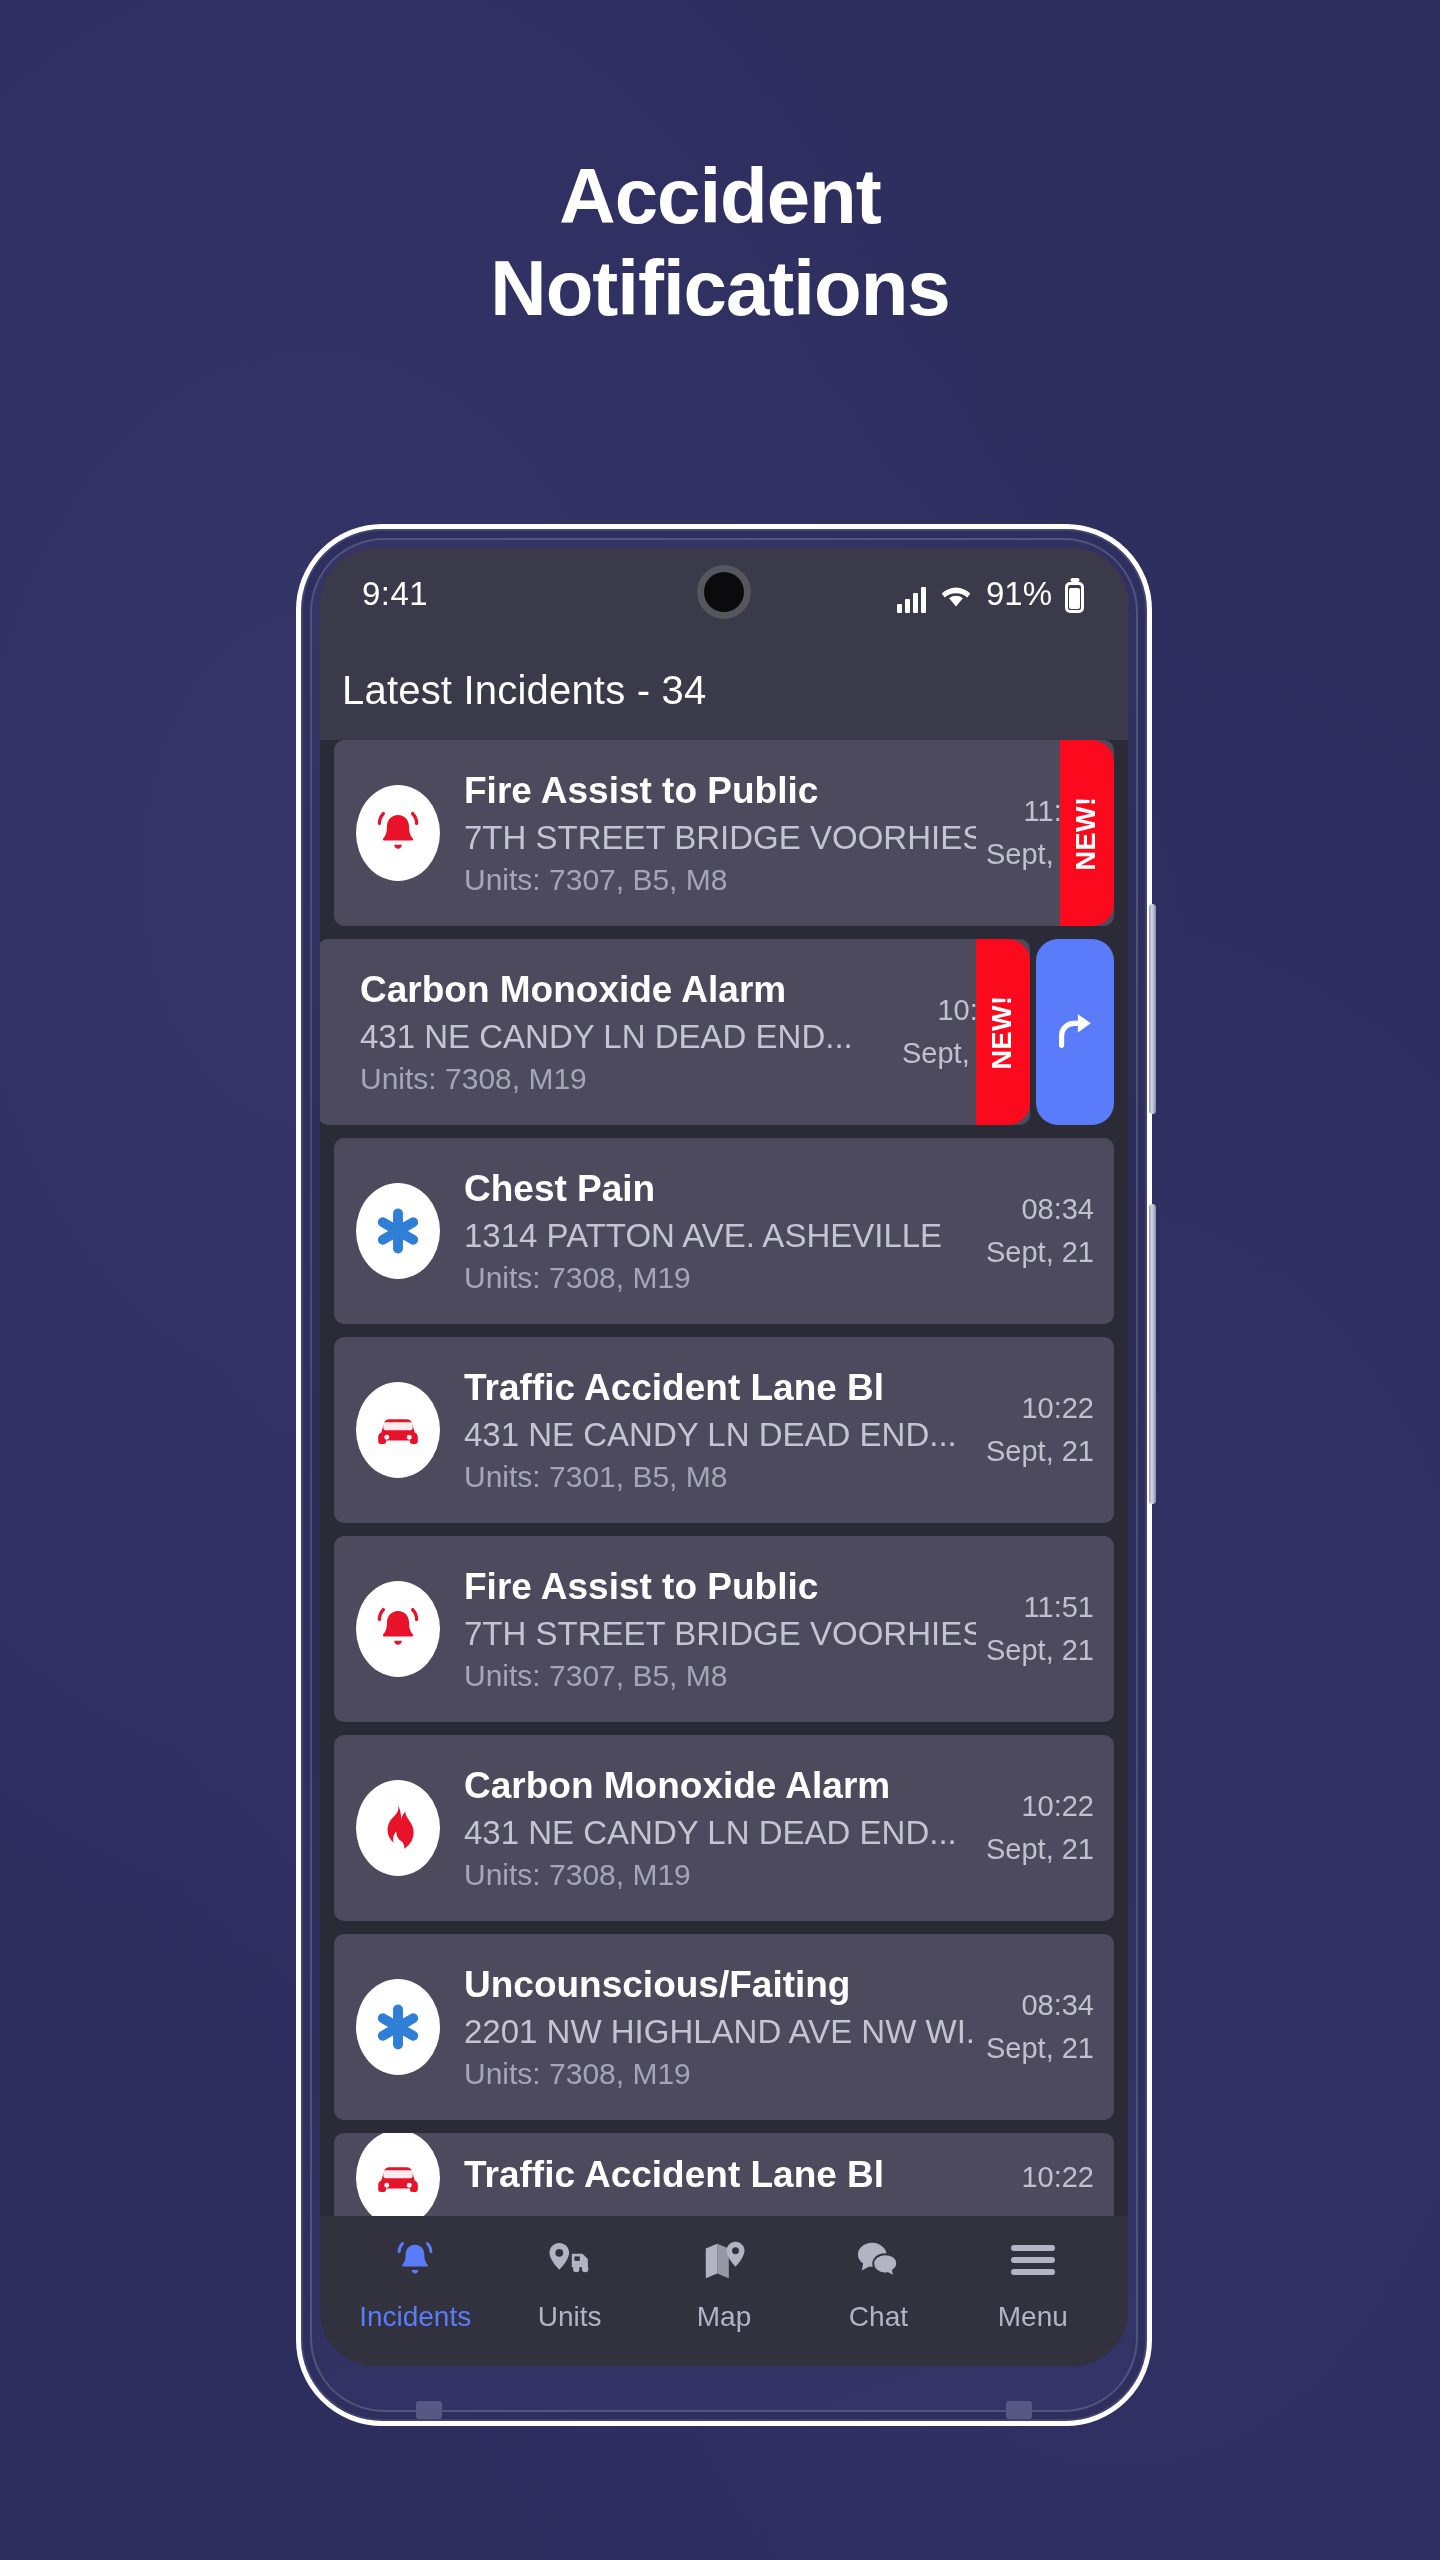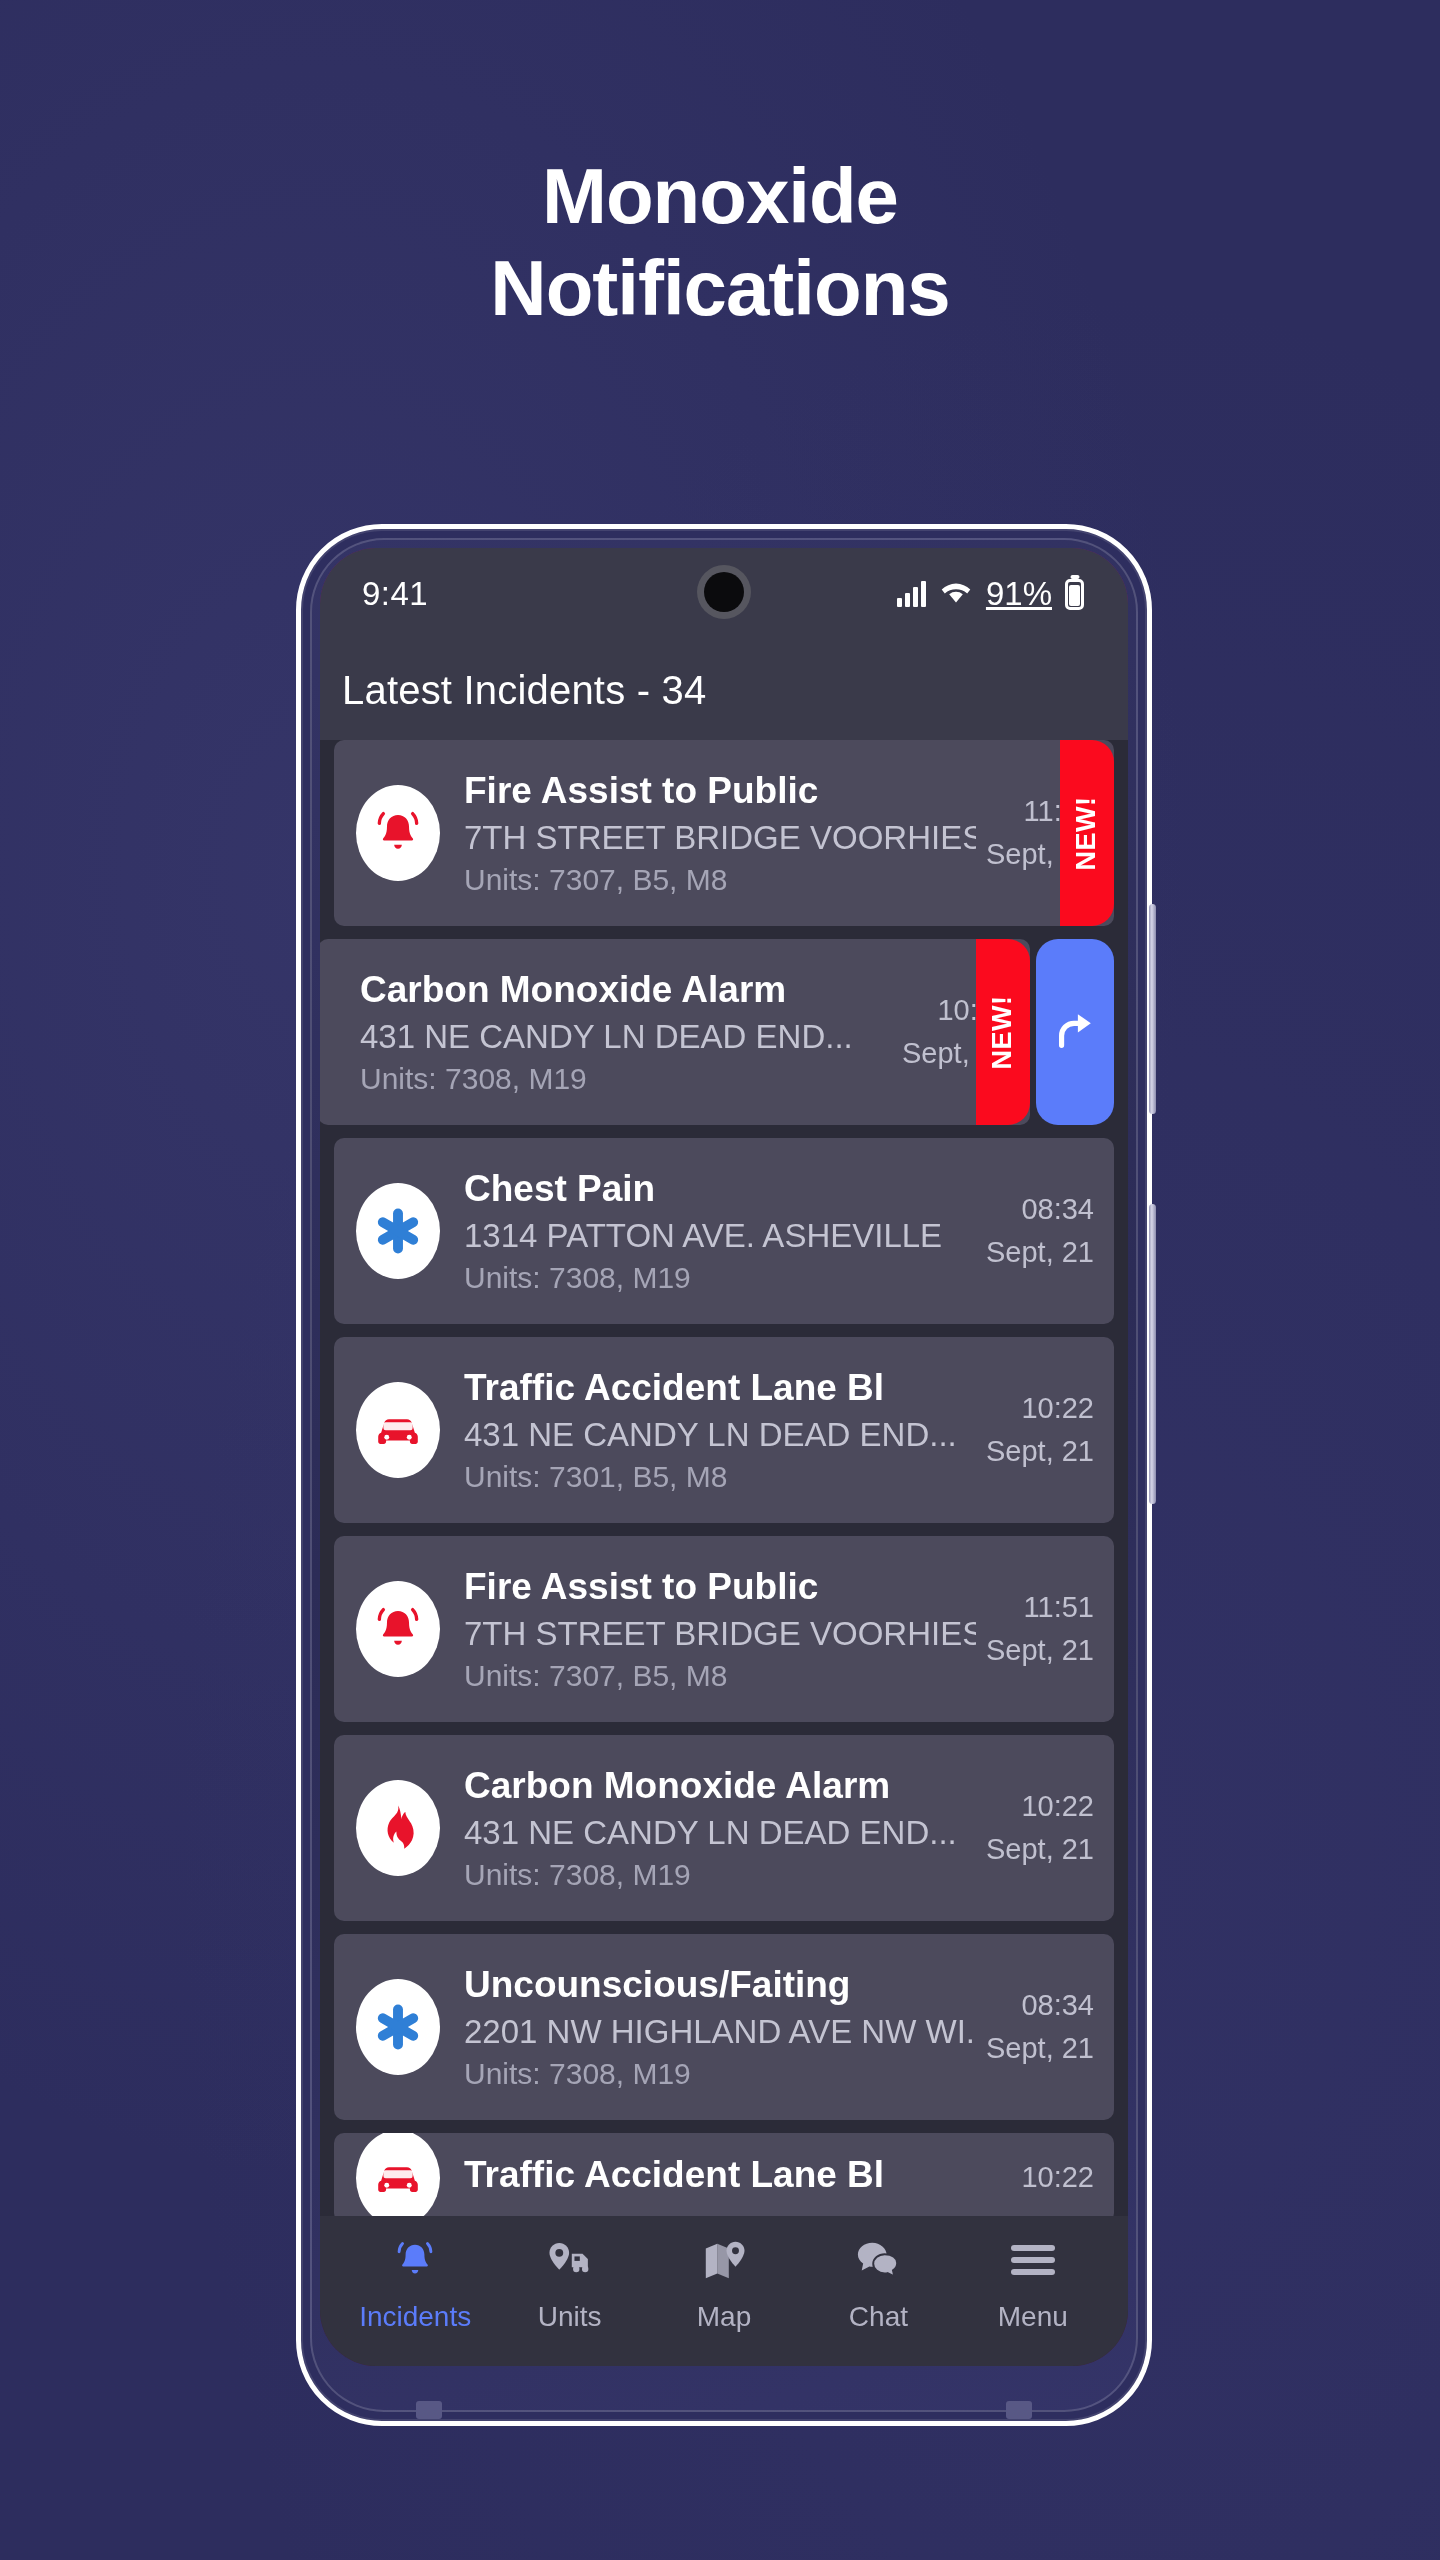--- a/index.html
+++ b/index.html
@@ -70,21 +70,21 @@
   
   .status-bar{
     height:92px;
     display:flex; align-items:center; justify-content:space-between;
     padding:0 44px 0 42px;
     color:#ffffff;
     position:relative;
     background:#3a3a4a;
   }
   .status-time{ font-size:33px; font-weight:500; letter-spacing:.5px; }
-  .status-right{ display:flex; align-items:center; gap:13px;text-decoration:underline; }
+  .status-right{ display:flex; align-items:flex-end; gap:13px; }
   .status-pct{ font-size:33px; font-weight:500; }
   .camera-dot{
     position:absolute; left:50%; transform:translateX(-50%); top:24px;
     width:40px; height:40px; border-radius:50%;
     background:#0b0b0d;
     box-shadow:0 0 0 7px #56565f;
   }
   .sig-bars{ display:flex; align-items:flex-end; gap:3px; height:26px; }
   .sig-bars i{ display:block; width:5px; background:#fff; border-radius:1px; }
   .sig-bars i:nth-child(1){ height:9px; }
@@ -217,21 +217,21 @@
   .nav-label{ font-size:28px; color:#b3b3c4; }
   .nav-item.active .nav-label{ color:#5b7cfa; }
   .nav-icon{ height:50px; display:flex; align-items:center; justify-content:center; }
 </style>
 </head>
 <body>
 
 <div class="bg-glow"></div>
 
 <div class="page-title">
-  <div>Monoxide</div>
+  <div>Accident</div>
   <div>Notifications</div>
 </div>
 
 <div class="phone-wrap">
   <div class="phone-outline"></div>
   <div class="side-btn b1"></div>
   <div class="side-btn b2"></div>
   <div class="phone-bezel"></div>
   <div class="home-notch l"></div>
   <div class="home-notch r"></div>

